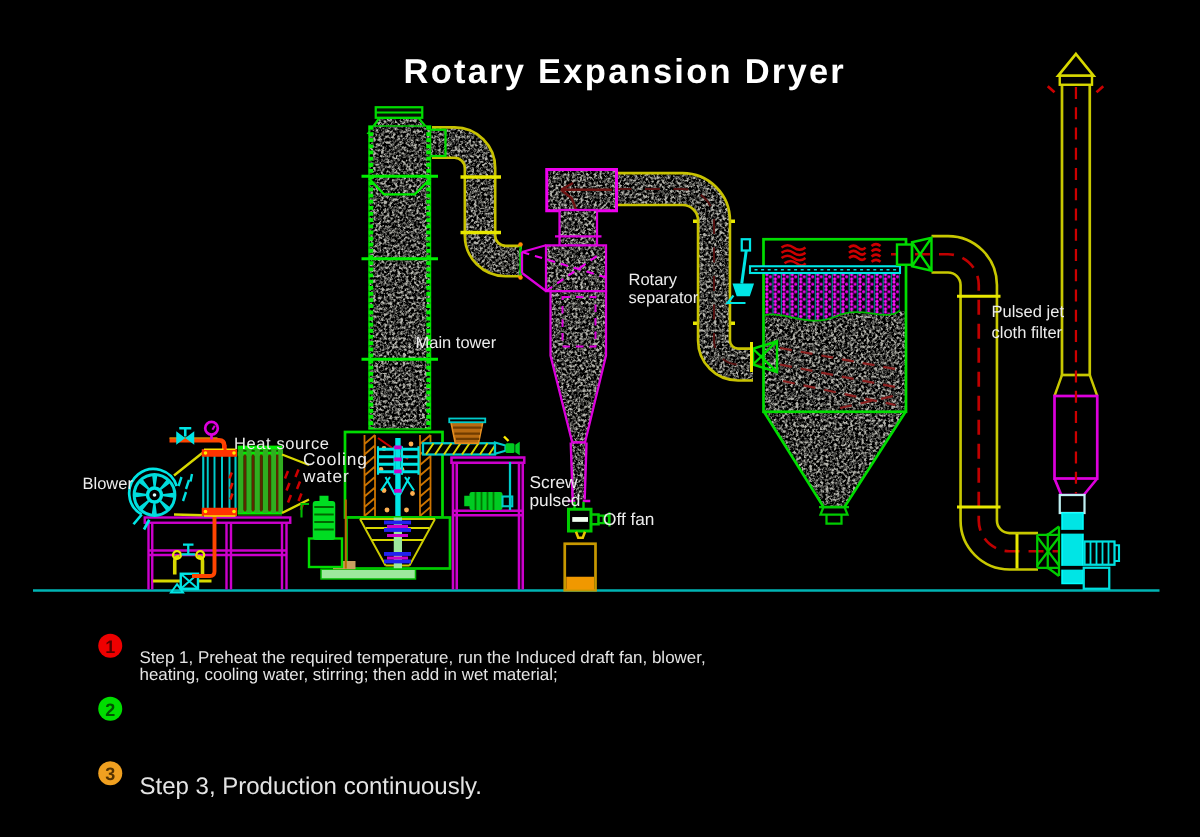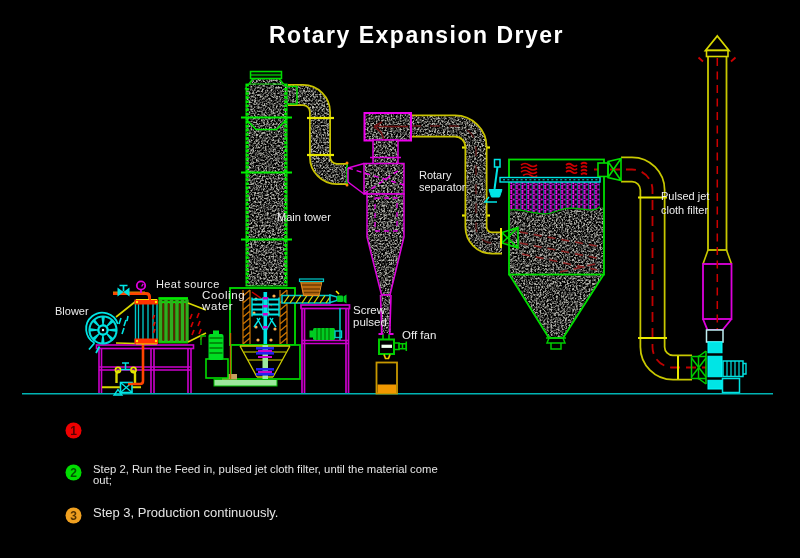--- a/index.html
+++ b/index.html
@@ -1,18 +1,18 @@
 <!DOCTYPE html>
 <html><head>
 <meta charset="utf-8">
 <style>
 html,body{margin:0;padding:0;background:#000;}
 *{font-family:"Liberation Sans",sans-serif;}
 #wrap{position:relative;width:800px;height:558px;background:#000;overflow:hidden;}
-.lb{position:absolute;color:#ececec;font-size:11px;line-height:12.3px;white-space:pre;}
+.lb{position:absolute;color:#ececec;font-size:11px;line-height:12.3px;white-space:pre;margin-top:12px;}
 </style>
 </head>
 <body>
 <div id="wrap">
 <svg width="800" height="558" viewBox="0 0 800 558" style="position:absolute;left:0;top:0">
 <defs>
 <filter id="nz" x="0" y="0" width="100%" height="100%">
   <feTurbulence type="fractalNoise" baseFrequency="0.55" numOctaves="3" seed="7" stitchTiles="stitch"></feTurbulence>
   <feColorMatrix type="matrix" values="0 0 0 0 0.45  0 0 0 0 0.45  0 0 0 0 0.41  1.9 1.9 1.9 0 -2.52"></feColorMatrix>
   <feGaussianBlur stdDeviation="0.45"></feGaussianBlur>
@@ -385,16 +385,16 @@
 pulsed</div>
 <div class="lb" style="left:402px;top:329px;font-size:11.5px">Off fan</div>
 <svg width="800" height="558" viewBox="0 0 800 558" style="position:absolute;left:0;top:0">
  <circle cx="73.5" cy="430.5" r="8" fill="#ee0000"></circle>
  <text x="73.5" y="435" font-size="12" font-weight="bold" fill="#550000" text-anchor="middle" font-family="Liberation Sans">1</text>
  <circle cx="73.5" cy="472.5" r="8" fill="#00dd00"></circle>
  <text x="73.5" y="477" font-size="12" font-weight="bold" fill="#005500" text-anchor="middle" font-family="Liberation Sans">2</text>
  <circle cx="73.5" cy="515.5" r="8" fill="#f0a020"></circle>
  <text x="73.5" y="520" font-size="12" font-weight="bold" fill="#553300" text-anchor="middle" font-family="Liberation Sans">3</text>
 </svg>
-<div class="lb" style="left:93px;top:464px;font-size:11.3px;line-height:10.8px;color:#e4e4e4">Step 2, Run the Feed in, pulsed jet cloth filter, until the material come
-out;</div>
-<div class="lb" style="left:93px;top:508px;font-size:13px;line-height:10.8px;color:#e4e4e4">Step 3, Production continuously.</div>
+<div class="lb" style="left:93px;top:422px;font-size:11.3px;line-height:10.8px;color:#e4e4e4">Step 1, Preheat the required temperature, run the Induced draft fan, blower,
+heating, cooling water, stirring; then add in wet material;</div>
+<div class="lb" style="left:93px;top:508px;font-size:16px;line-height:10.8px;color:#e4e4e4">Step 3, Production continuously.</div>
 </div>
 
 </body></html>

